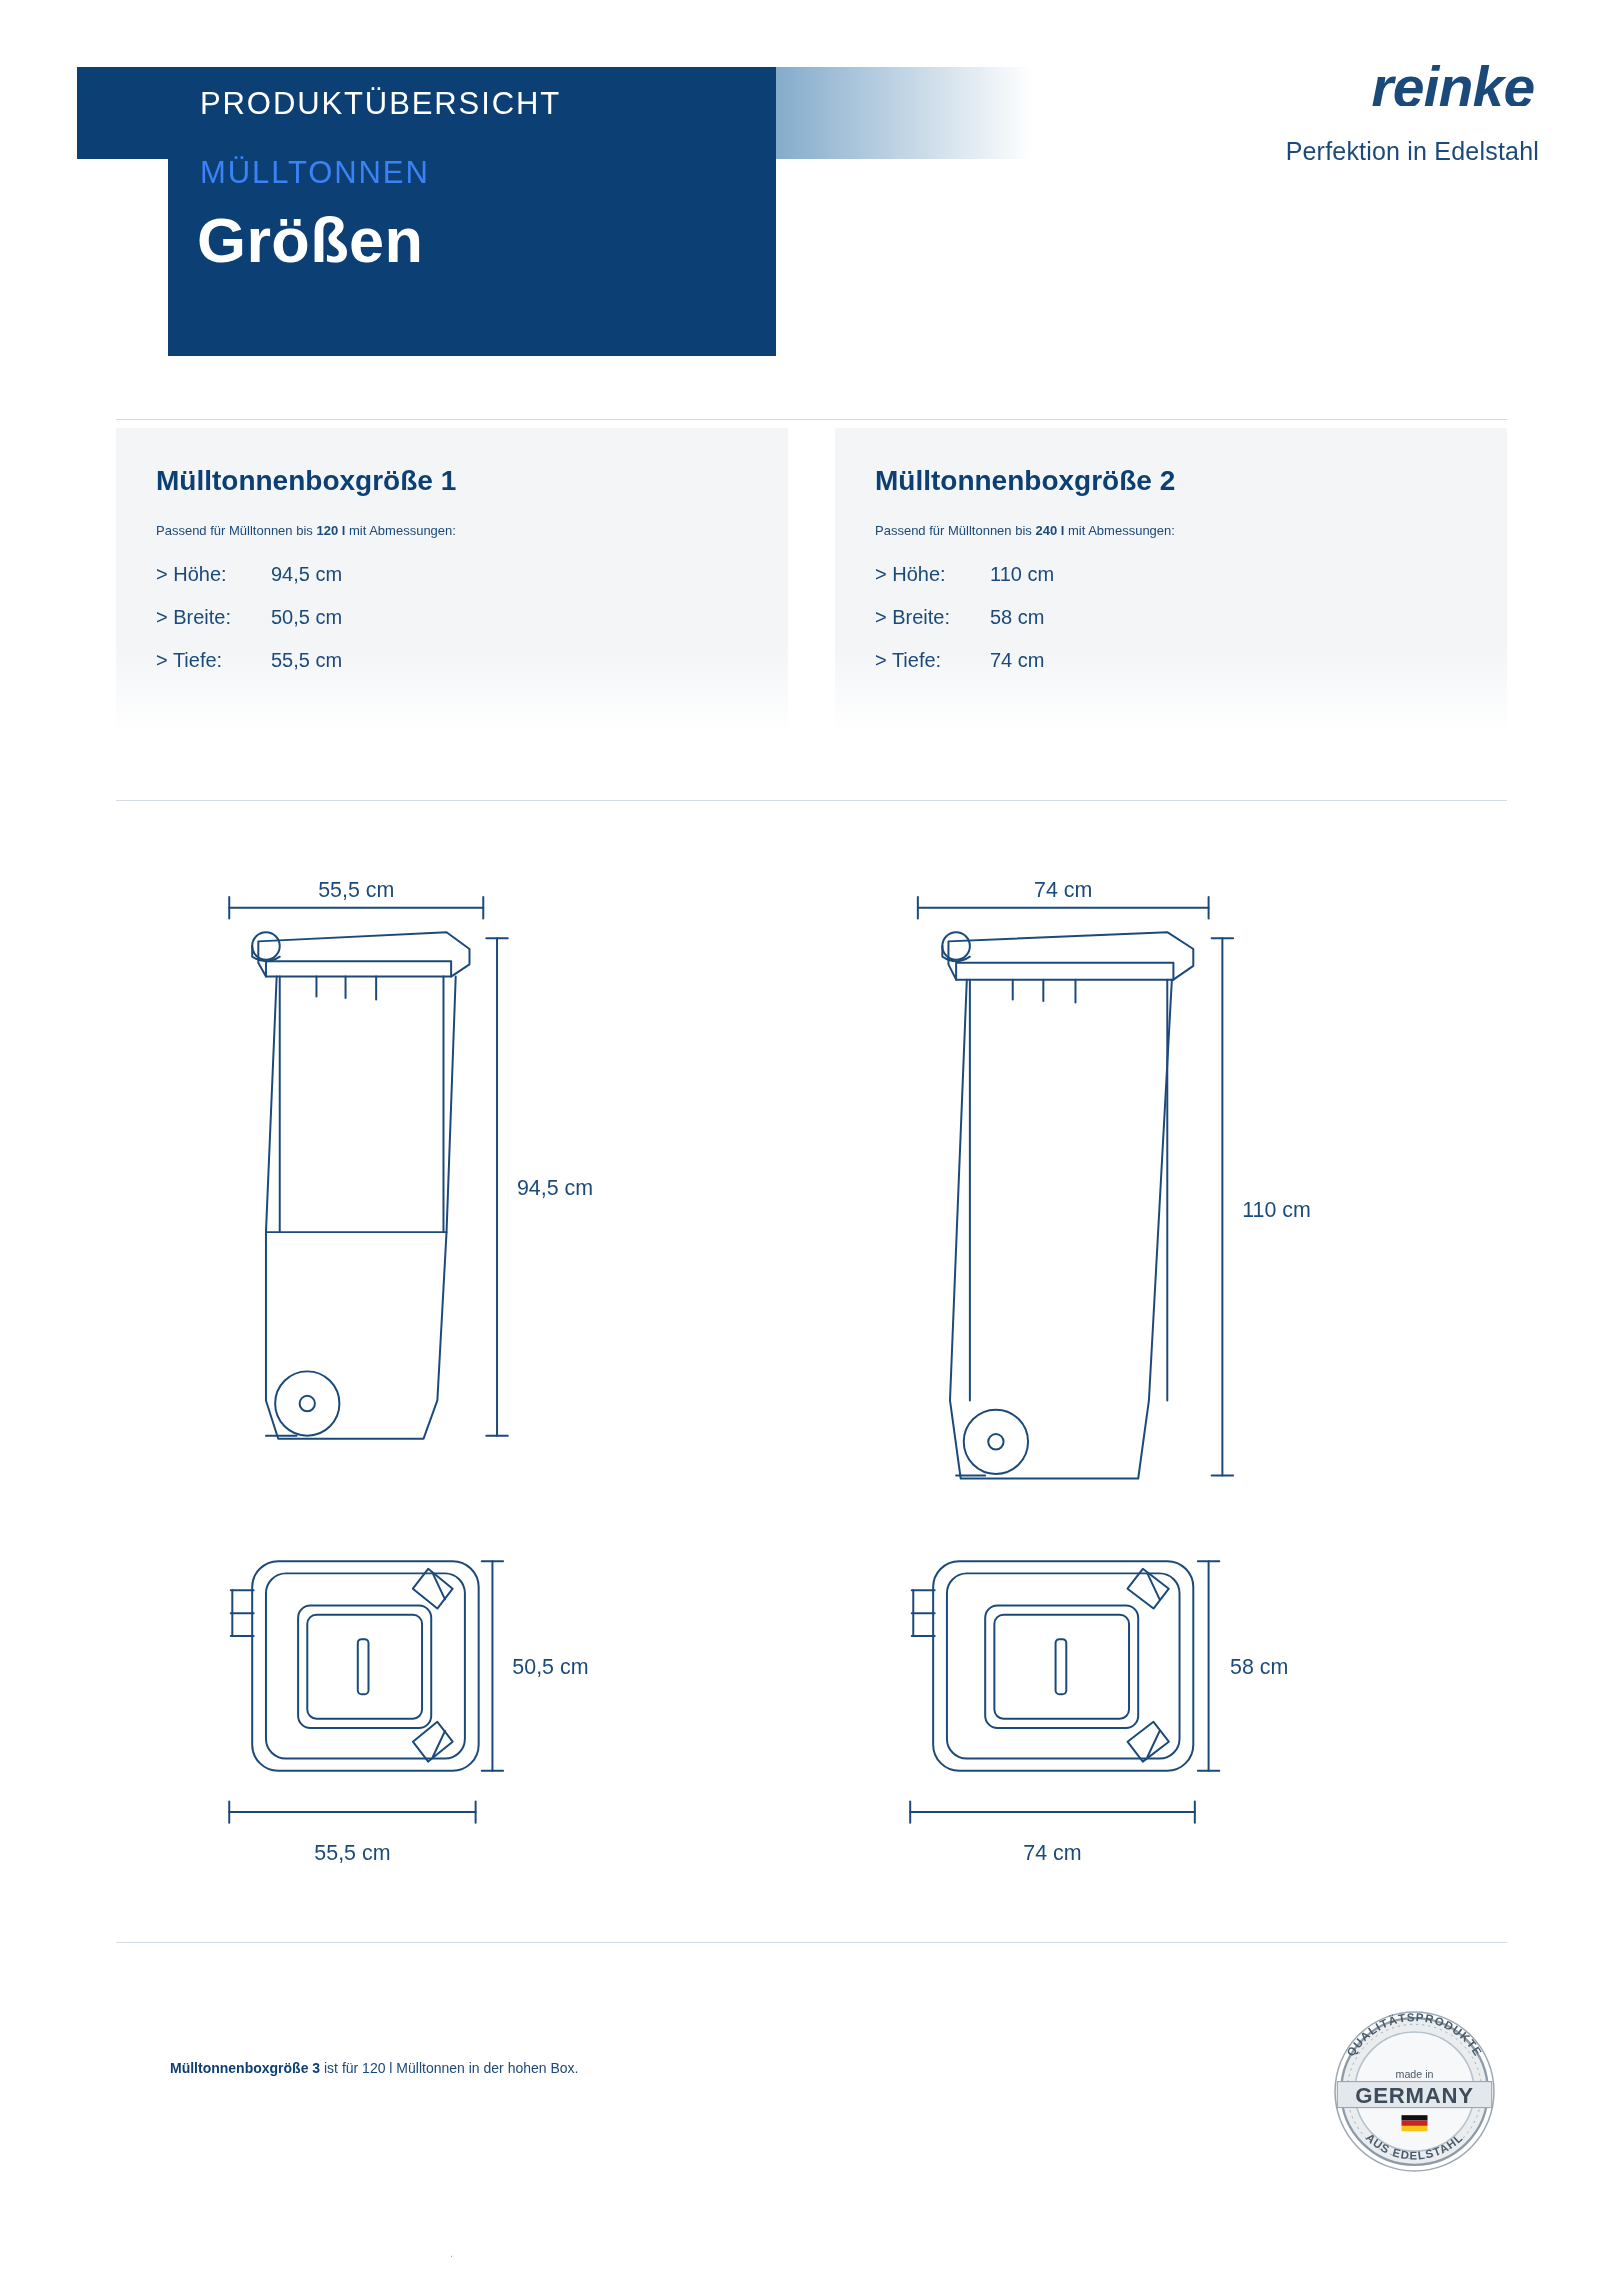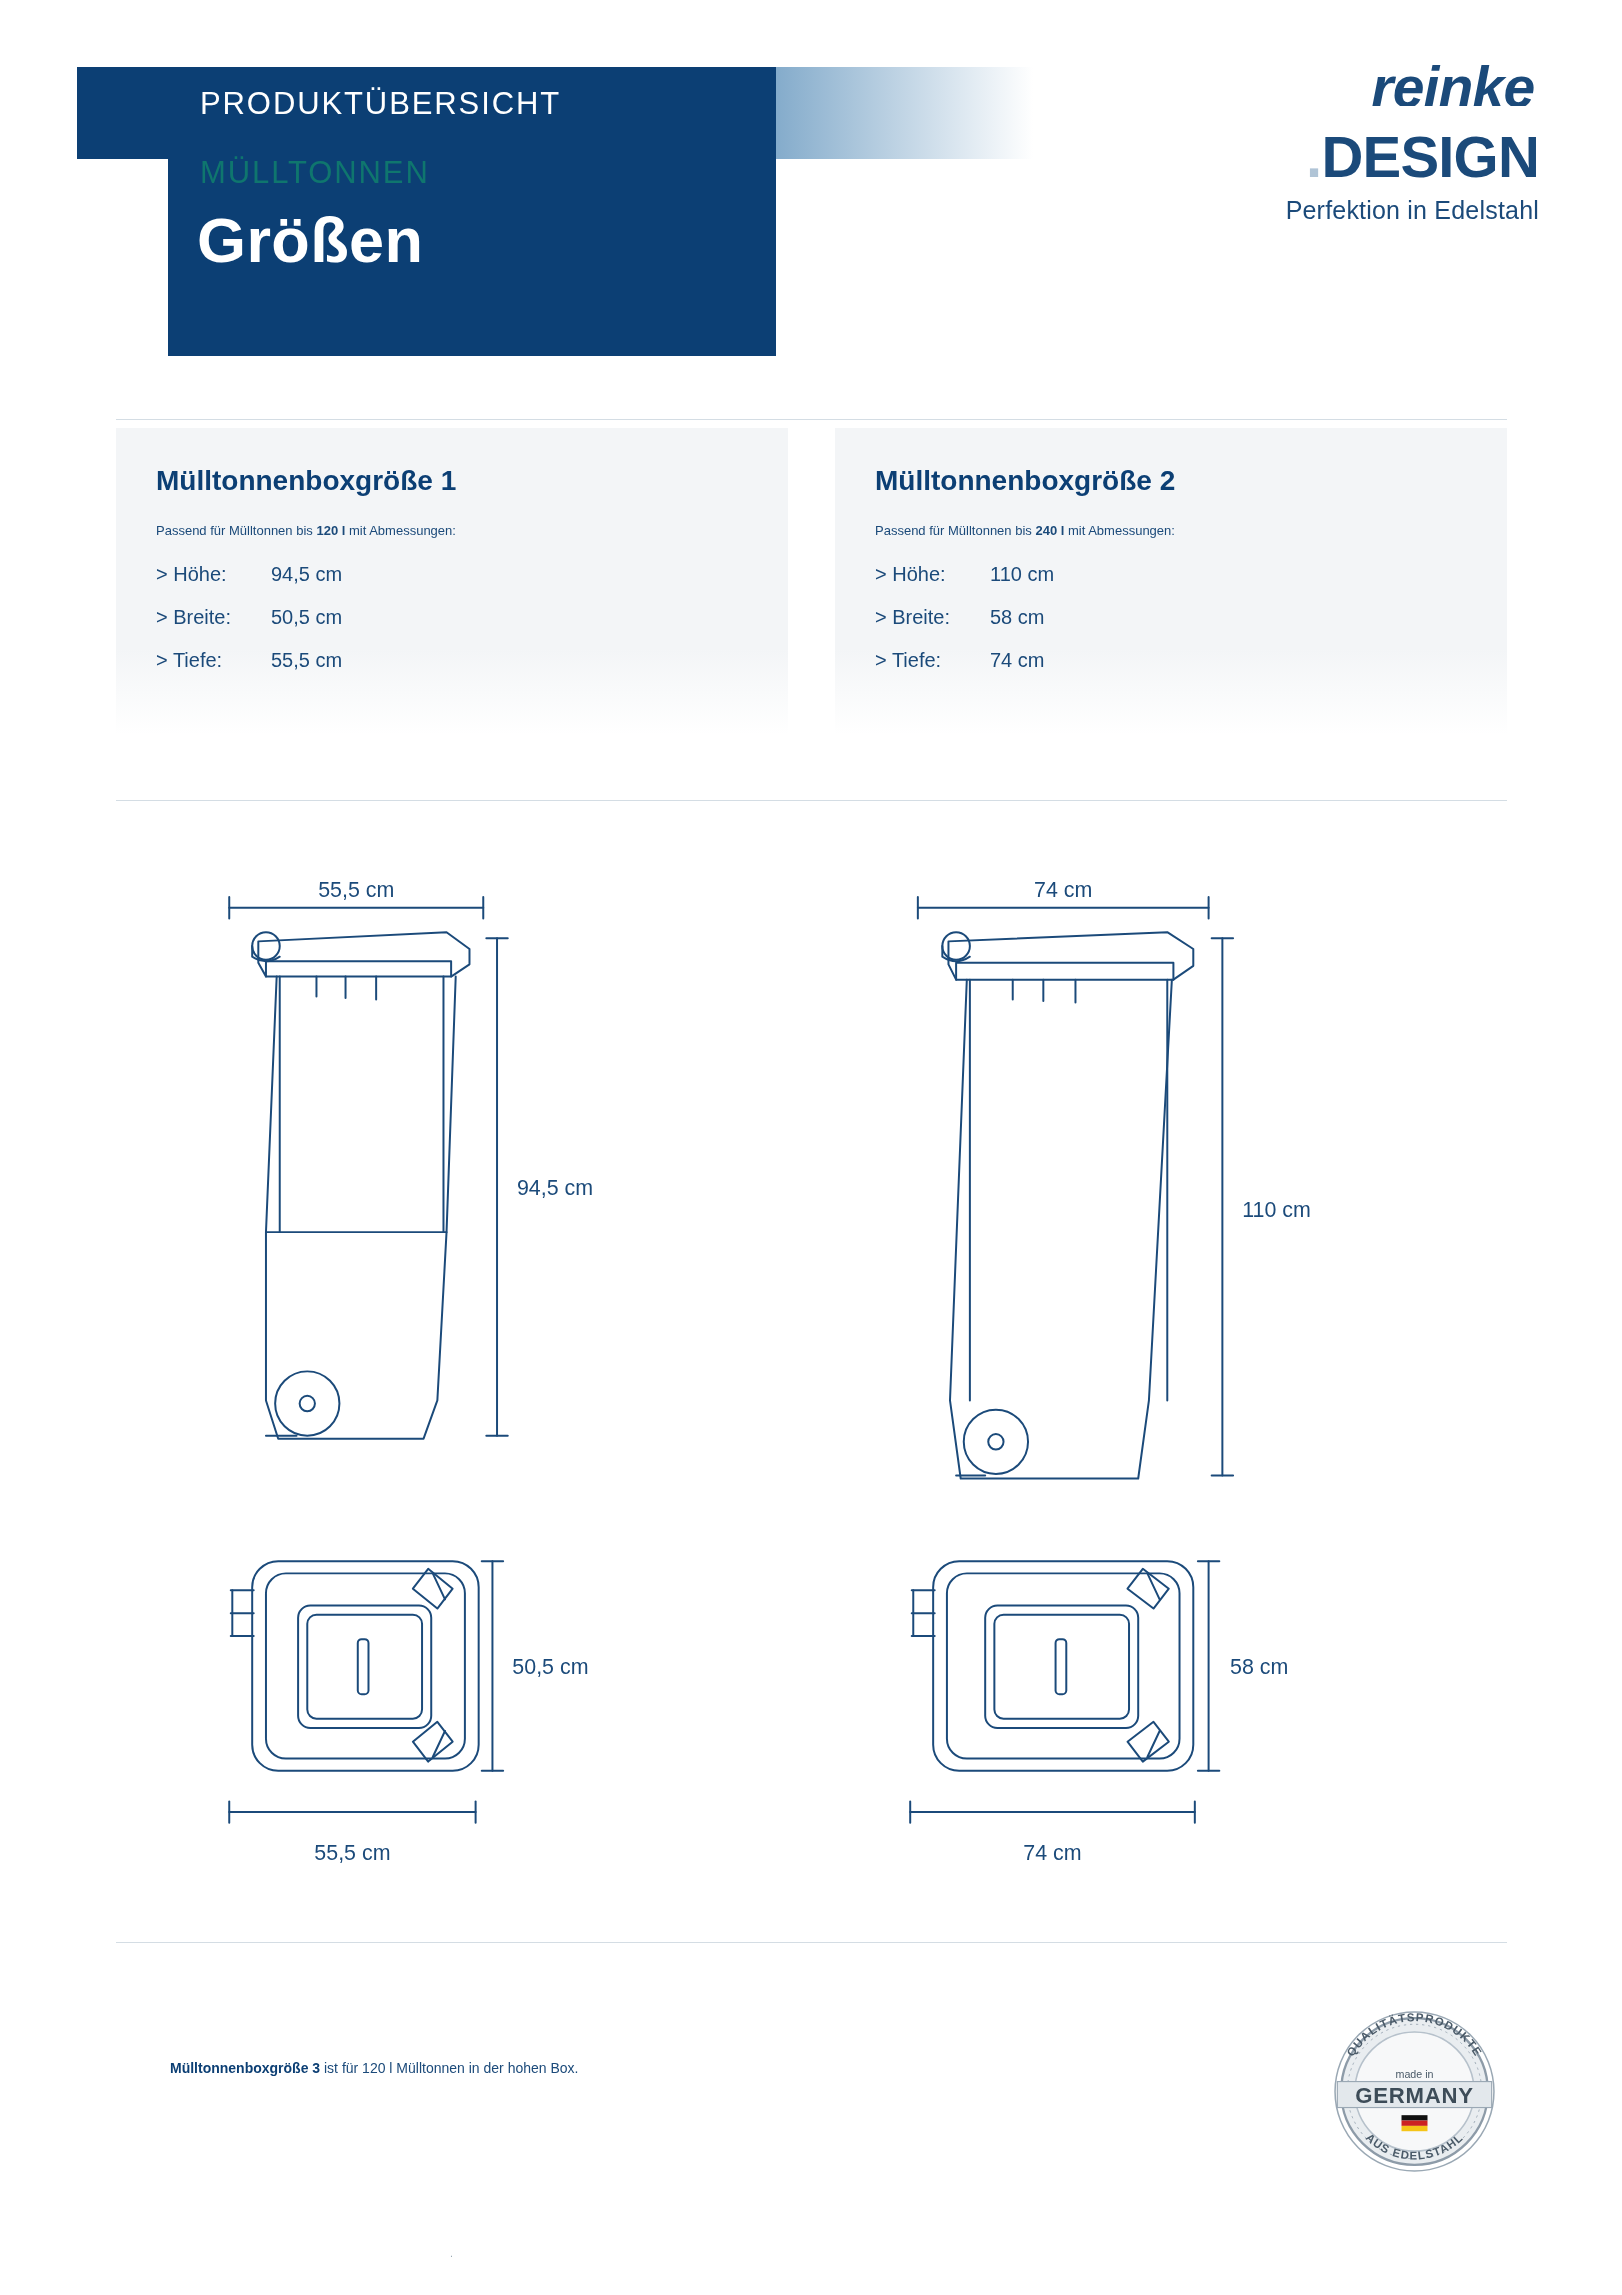--- a/index.html
+++ b/index.html
@@ -47,21 +47,21 @@
     letter-spacing: 1.9px;
     color: #ffffff;
     font-weight: 400;
   }
   .header-line2 {
     position: absolute;
     left: 200px;
     top: 155px;
     font-size: 31px;
     letter-spacing: 1.9px;
-    color: #0f766e;
+    color: #3b82f6;
     font-weight: 400;
   }
   .header-title {
     position: absolute;
     left: 197px;
     top: 204px;
     font-size: 63px;
     font-weight: bold;
     color: #ffffff;
     letter-spacing: 0.4px;
@@ -211,21 +211,20 @@
   <div class="header-box"></div>
   <div class="header-line1">PRODUKTÜBERSICHT</div>
   <div class="header-line2">MÜLLTONNEN</div>
   <div class="header-title">Größen</div>
 
   <div class="logo">
     <div class="logo-top">
       <span class="logo-reinke">reinke</span>
       <span class="logo-strike"></span>
     </div>
-    <div class="logo-design"><span class="logo-dot">.</span><span>DESIGN</span></div>
     <div class="logo-sub">Perfektion in Edelstahl</div>
   </div>
 
   <div class="divider" style="top:419px;"></div>
 
   <div class="panels">
 
     <div class="panel">
       <div class="panel-title">Mülltonnenboxgröße 1</div>
       <div class="panel-sub"><span>Passend für Mülltonnen bis </span><b>120 l</b><span> mit Abmessungen:</span></div>

